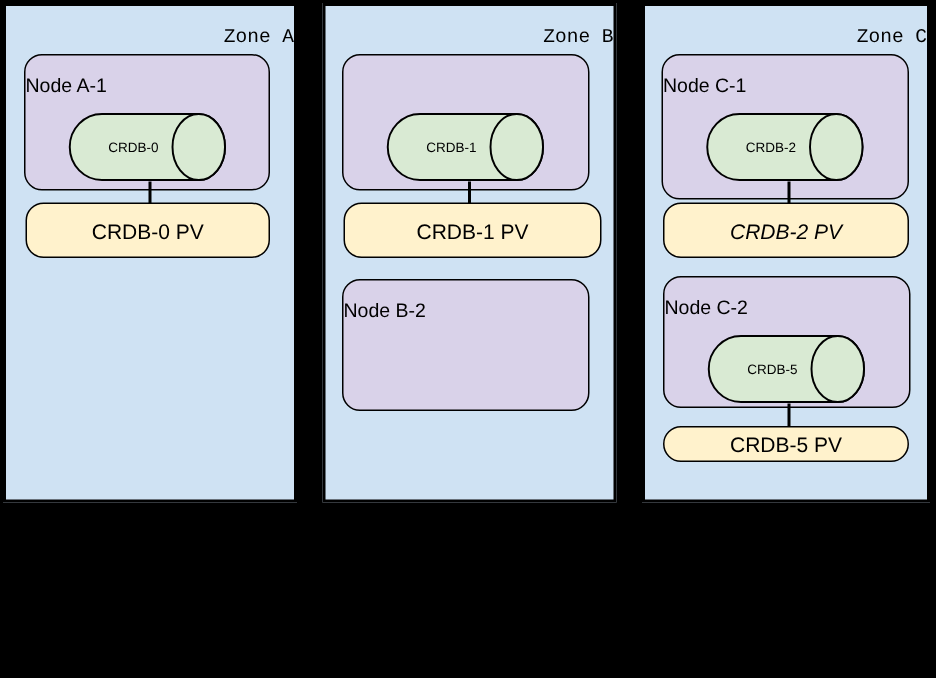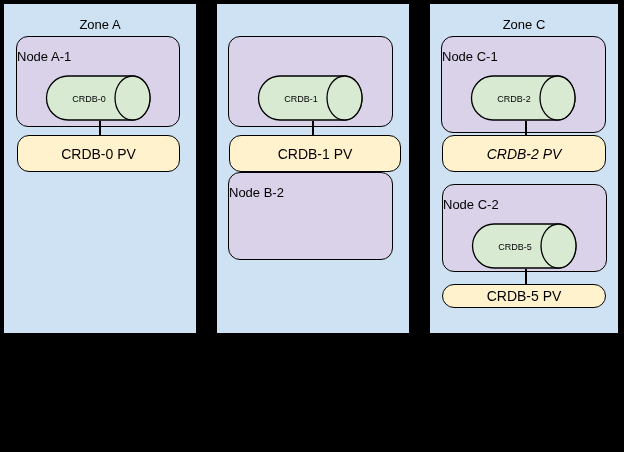--- a/index.html
+++ b/index.html
@@ -4,22 +4,22 @@
 <style>
   :root{
     --background:#000000; --zone-fill:#cfe2f3; --node-fill:#d9d2e9;
     --db-fill:#d9ead3; --pv-fill:#fff2cc; --border:#000000; --text:#000000;
   }
   html,body{margin:0;padding:0;background:var(--background);}
   .canvas{position:relative;width:624px;height:452px;background:var(--background);
     font-family:"Liberation Sans",sans-serif;color:var(--text);overflow:hidden;}
   .zone{position:absolute;top:2px;height:333px;background:var(--zone-fill);
     border:2px solid var(--border);box-sizing:border-box;}
-  .zone-label{position:absolute;top:13px;left:0;right:0;text-align:center;
-    font-size:13px;line-height:15px;}
+  .zone-label{position:absolute;top:13px;left:0;right:0;text-align:right;
+    font-size:13px;line-height:15px;font-family:Liberation Mono, monospace;}
   .node{position:absolute;background:var(--node-fill);border:1.4px solid var(--border);
     border-radius:12px;box-sizing:border-box;}
   .node-label{position:absolute;top:12px;left:0;right:0;text-align:left;
     font-size:13px;line-height:15px;}
   .cyl{position:absolute;left:28px;top:38px;width:106px;height:46px;overflow:visible;}
   .cyl text{font-family:"Liberation Sans",sans-serif;font-size:9px;fill:var(--text);}
   .pv{position:absolute;background:var(--pv-fill);border:1.4px solid var(--border);
     border-radius:12px;box-sizing:border-box;display:flex;align-items:center;
     justify-content:center;font-size:14px;}
   .connector{position:absolute;width:2px;background:var(--border);}
@@ -42,36 +42,37 @@
     </div>
 
     <div class="connector" style="left:94.5px;top:117px;height:15px;"></div>
 
     <div class="pv" style="left:13px;top:131px;width:163px;height:37px;">
       <span>CRDB-0 PV</span>
     </div>
   </div>
 
   <div class="zone" style="left:215px;width:196px;">
+    <div class="zone-label">Zone B</div>
 
     <div class="node" style="left:11px;top:32px;width:165px;height:91px;">
       <svg class="cyl" viewBox="0 0 106 46">
         <path d="M 87.5 1 H 23 A 21.5 22 0 0 0 23 45 H 87.5 A 17.5 22 0 0 0 87.5 1 Z" fill="var(--db-fill)" stroke="var(--border)" stroke-width="1.3"></path>
         <ellipse cx="87.5" cy="23" rx="17.5" ry="22" fill="var(--db-fill)" stroke="var(--border)" stroke-width="1.3"></ellipse>
         <text x="44" y="26.5" text-anchor="middle">CRDB-1</text>
       </svg>
     </div>
 
     <div class="connector" style="left:94.5px;top:117px;height:15px;"></div>
 
     <div class="pv" style="left:12px;top:131px;width:172px;height:37px;">
       <span>CRDB-1 PV</span>
     </div>
 
-    <div class="node" style="left:11px;top:168px;width:165px;height:88px;">
+    <div class="node" style="left:11px;top:182px;width:165px;height:88px;">
       <div class="node-label">Node B-2</div>
     </div>
   </div>
 
   <div class="zone" style="left:428px;width:192px;">
     <div class="zone-label">Zone C</div>
 
     <div class="node" style="left:11px;top:32px;width:165px;height:97px;">
       <div class="node-label">Node C-1</div>
       <svg class="cyl" viewBox="0 0 106 46">

